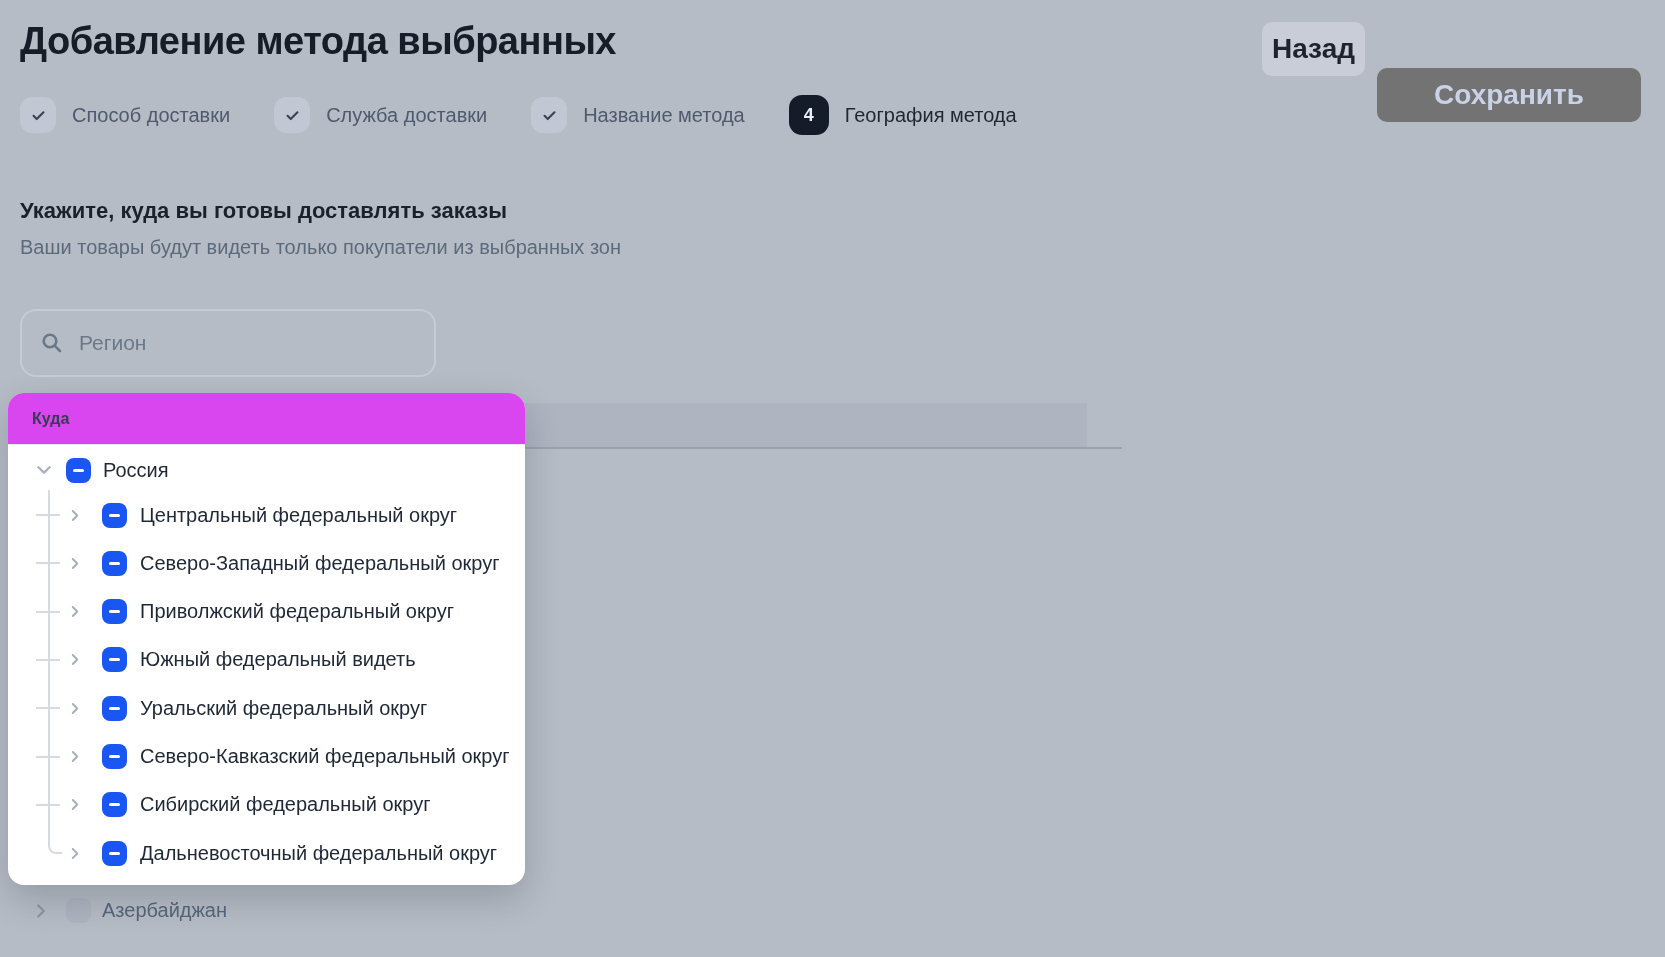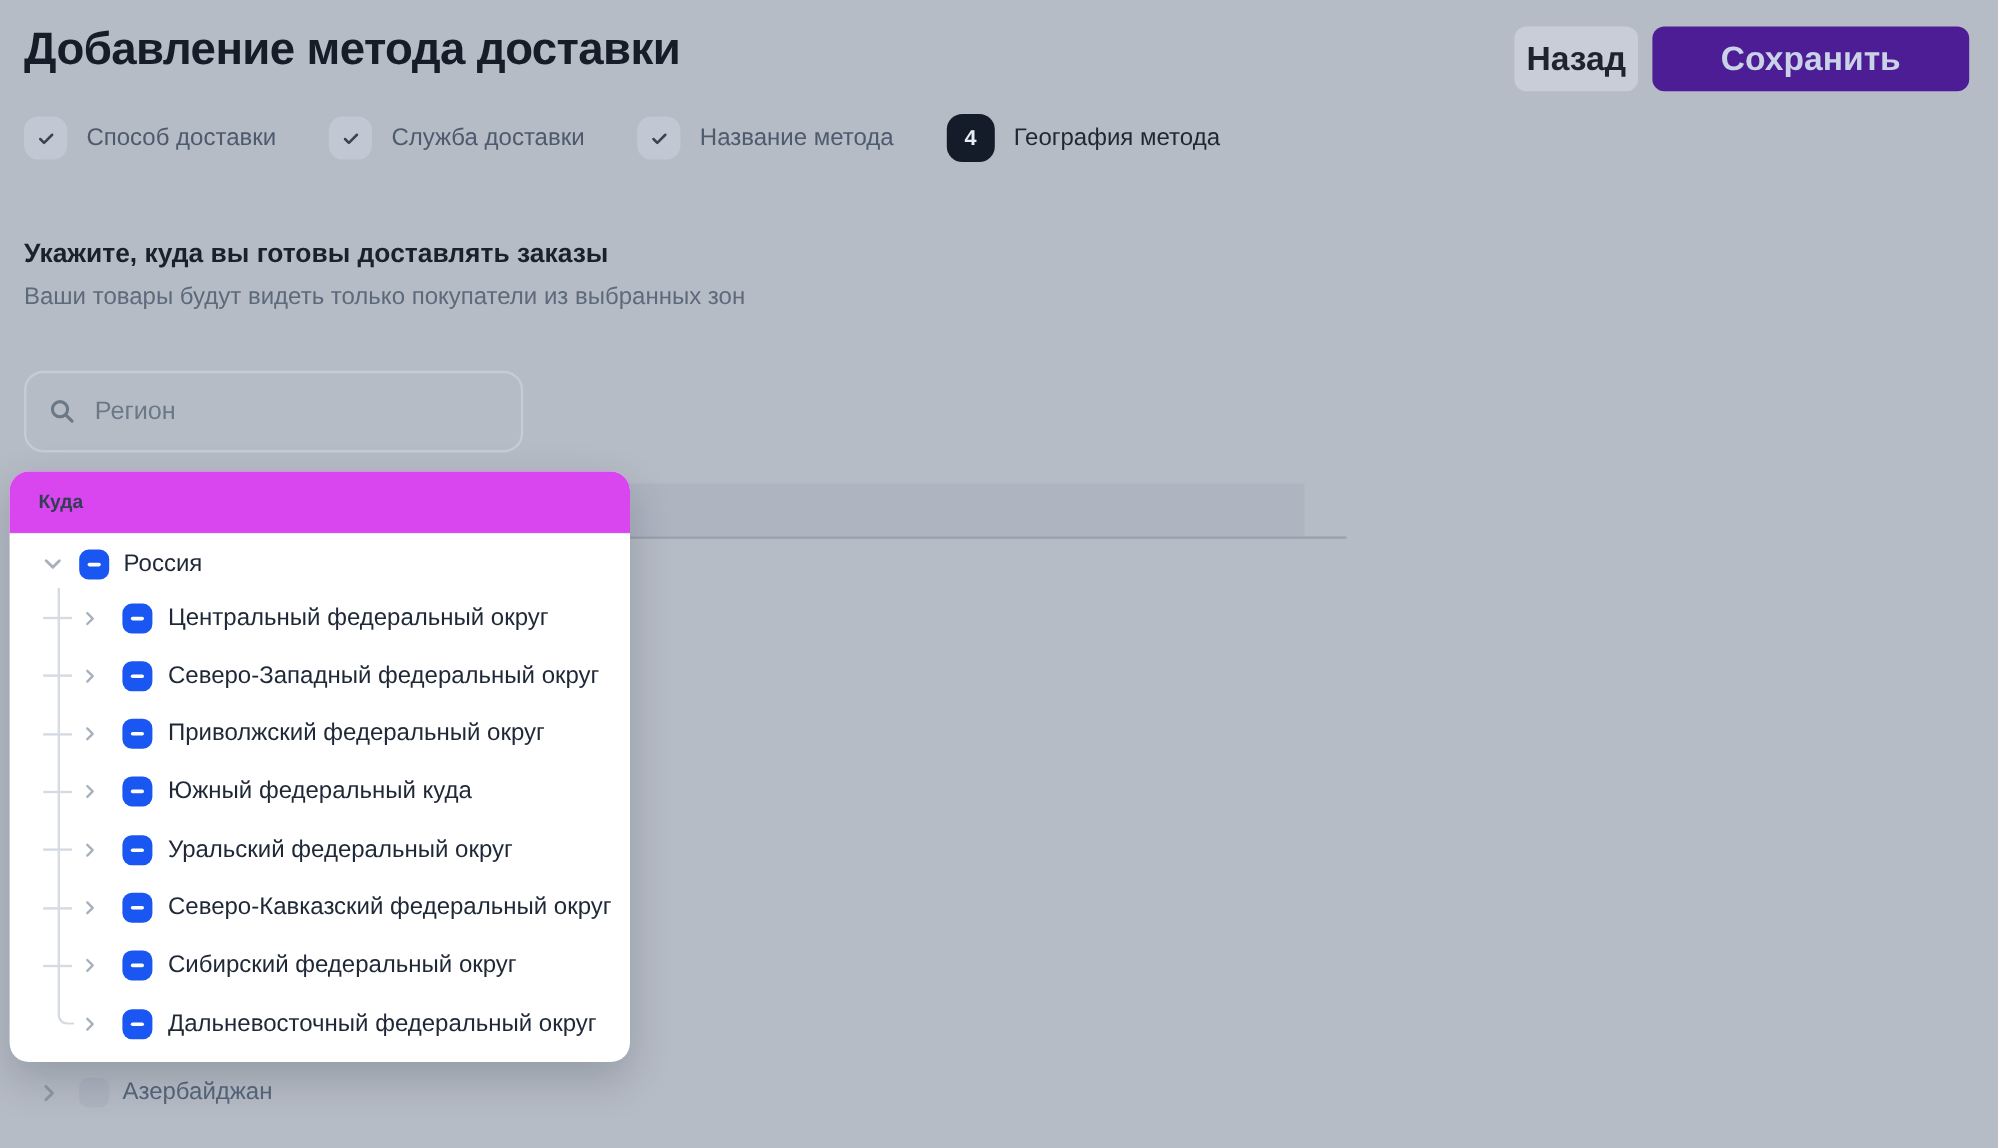--- a/index.html
+++ b/index.html
@@ -4,21 +4,21 @@
 <style>
   html,body{margin:0;padding:0;}
   body{font-family:"Liberation Sans", sans-serif;}
   .page{position:relative;width:1665px;height:957px;background:#b6bcc5;overflow:hidden;}
 
   
   .page-title{position:absolute;left:20px;top:20px;font-size:38px;font-weight:bold;color:#161d28;letter-spacing:-0.5px;}
   .actions{position:absolute;top:22px;right:24px;display:flex;gap:12px;}
   .btn{border:none;border-radius:10px;height:54px;font-family:inherit;font-size:28px;font-weight:bold;cursor:pointer;display:flex;align-items:center;justify-content:center;}
   .btn-back{width:103px;background:#c9cdd7;color:#1d2430;}
-  .btn-save{width:264px;background:#4c1d95;color:#c9d2e6;}
+  .btn-save{width:264px;background:#737373;color:#c9d2e6;margin-top:46px;}
 
   
   .steps{position:absolute;left:20px;top:95px;display:flex;align-items:center;gap:44px;}
   .step{display:flex;align-items:center;gap:16px;}
   .step-badge{width:36px;height:36px;border-radius:12px;background:#c2c8d3;display:flex;align-items:center;justify-content:center;flex:0 0 auto;}
   .step.active .step-badge{width:40px;height:40px;border-radius:13px;background:#141c2a;color:#e9edf4;font-size:18px;font-weight:bold;}
   .step-label{font-size:20px;color:#4e5a6e;white-space:nowrap;}
   .step.active .step-label{color:#1f2733;}
 
   
@@ -61,21 +61,21 @@
   
   .connector-v{position:absolute;left:40px;top:97px;width:2px;height:357px;background:#d6dbe3;}
   .connector-stub{position:absolute;left:28px;width:24px;height:2px;background:#d6dbe3;}
   .connector-corner{position:absolute;left:40px;top:452px;width:14px;height:9px;border-left:2px solid #d6dbe3;border-bottom:2px solid #d6dbe3;border-bottom-left-radius:8px;box-sizing:border-box;}
 </style>
 </head>
 <body>
 
 <div class="page">
 
-  <div class="page-title">Добавление метода доставки</div>
+  <div class="page-title">Добавление метода выбранных</div>
 
   <div class="actions">
     <button class="btn btn-back">Назад</button>
     <button class="btn btn-save">Сохранить</button>
   </div>
 
   <div class="steps">
       <div class="step done">
     <span class="step-badge">
       <svg width="17" height="17" viewBox="0 0 24 24" fill="none">
@@ -188,21 +188,21 @@
   </div>
         <div class="tree-row child-row" style="top: 248.9px;">
     <span class="chev">
       <svg width="19" height="19" viewBox="0 0 24 24" fill="none">
         <path d="M9 6 L15 12 L9 18" stroke="#a7b0bd" stroke-width="2.6" stroke-linecap="round" stroke-linejoin="round"></path>
       </svg>
     </span>
     <span class="cb">
             <span class="minus"></span>
           </span>
-    <span class="row-label">Южный федеральный куда</span>
+    <span class="row-label">Южный федеральный видеть</span>
   </div>
         <div class="tree-row child-row" style="top: 297.2px;">
     <span class="chev">
       <svg width="19" height="19" viewBox="0 0 24 24" fill="none">
         <path d="M9 6 L15 12 L9 18" stroke="#a7b0bd" stroke-width="2.6" stroke-linecap="round" stroke-linejoin="round"></path>
       </svg>
     </span>
     <span class="cb">
             <span class="minus"></span>
           </span>

